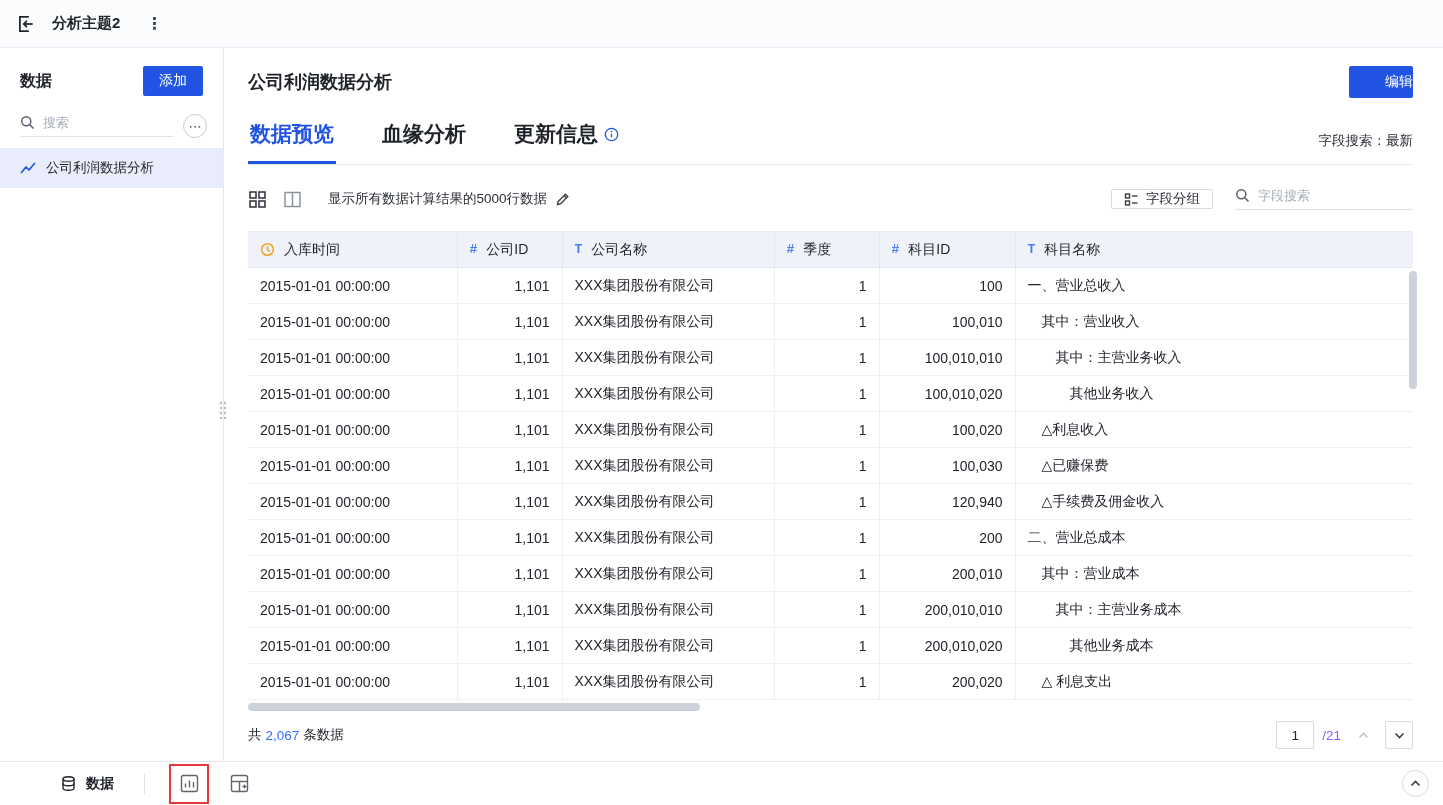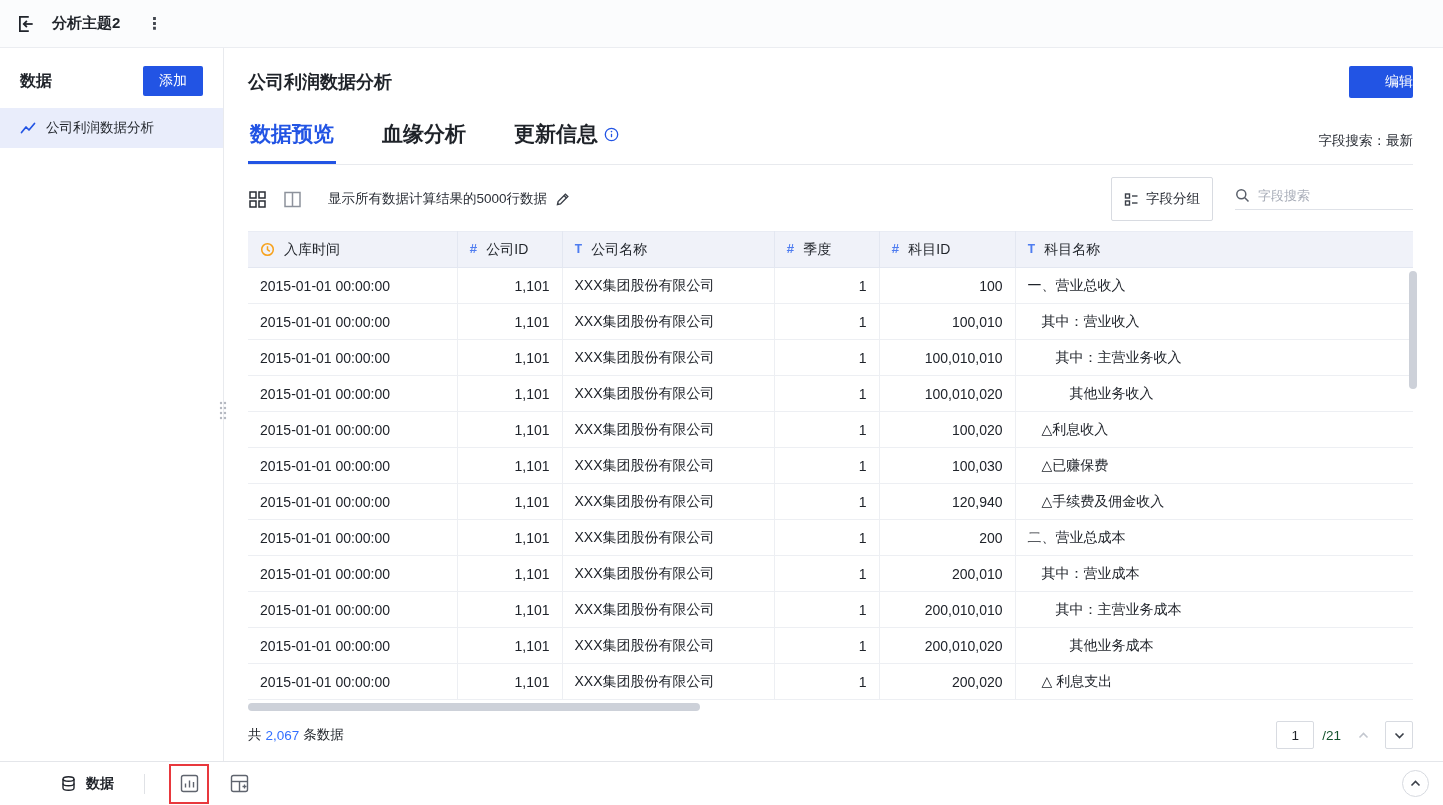--- a/index.html
+++ b/index.html
@@ -60,21 +60,21 @@
 
   .toolbar { display:flex; align-items:center; margin-top:16px; height:36px; }
   .view-toggle { display:flex; align-items:center; gap:16px; }
   .view-icon { width:19px; height:19px; cursor:pointer; }
   .view-icon.active { color:#2a2e36; }
   .view-icon.inactive { color:#8d929c; }
   .display-text { margin-left:26px; font-size:13.5px; color:#2a2e36; display:flex; align-items:center; gap:8px; }
   .icon-pencil { width:15px; height:15px; color:#3a3f48; cursor:pointer; }
   .toolbar-right { margin-left:auto; display:flex; align-items:center; gap:22px; }
   .btn-outline {
-    height:44px; border:1px solid #d8dbe1; background:#fff; border-radius:2px;
+    height:20px; border:1px solid #d8dbe1; background:#fff; border-radius:2px;
     display:flex; align-items:center; gap:7px; padding:0 12px; font-size:13.5px;
     color:#2a2e36; cursor:pointer; font-family:inherit;
   }
   .icon-group { width:15px; height:15px; color:#3a3f48; }
   .field-search { width:178px; }
 
   
   .table-wrap { margin-top:14px; position:relative; }
   table { width:100%; border-collapse:collapse; table-layout:fixed; }
   thead th {
@@ -98,21 +98,21 @@
   .vscroll { position:absolute; top:40px; right:-4px; width:8px; height:370px; }
   .vthumb { width:8px; height:118px; background:#cdd1d9; border-radius:4px; }
   .hscroll { margin-top:3px; height:8px; width:100%; }
   .hthumb { height:8px; width:452px; background:#cdd1d9; border-radius:4px; }
 
   
   .table-footer { display:flex; align-items:center; margin-top:10px; font-size:13.5px; }
   .count-link { color:var(--link,#3370ff); margin:0 4px; }
   .pager { margin-left:auto; display:flex; align-items:center; gap:8px; }
   .page-input { width:38px; height:28px; border:1px solid #d8dbe1; border-radius:2px; text-align:center; font-size:13.5px; font-family:inherit; outline:none; color:#1f2329; }
-  .page-total { color:#14532d; }
+  .page-total { color:#8b5cf6; }
   .pg-btn { width:28px; height:28px; display:flex; align-items:center; justify-content:center; background:#fff; border-radius:2px; cursor:pointer; }
   .pg-btn.disabled { color:#c3c7cf; border:1px solid transparent; cursor:default; }
   .pg-btn.enabled { color:#3a3f48; border:1px solid #d8dbe1; }
   .pg-btn svg { width:13px; height:13px; }
 
   
   .bottombar { height:44px; flex:0 0 44px; border-top:1px solid #e4e6ea; display:flex; align-items:center; padding:0 14px 0 0; position:relative; background:#fff; }
   .bb-data { display:flex; align-items:center; gap:9px; margin-left:60px; font-weight:700; font-size:14px; cursor:pointer; }
   .icon-db { width:17px; height:17px; color:#20242b; }
   .bb-sep { width:1px; height:20px; background:#e0e2e6; margin:0 26px 0 30px; }
@@ -136,20 +136,30 @@
     <span class="topbar-title">分析主题2</span>
     <span class="kebab">⋮</span>
   </header>
 
   <div class="content">
 
     <aside class="sidebar">
       <div class="sidebar-head">
         <span class="sidebar-heading">数据</span>
         <button class="btn-primary">添加</button>
+      </div>
+      <div class="sidebar-search">
+        <span class="underline-input">
+          <svg class="icon-search" viewBox="0 0 15 15" fill="none" stroke="currentColor" stroke-width="1.5">
+            <circle cx="6.3" cy="6.3" r="4.5"></circle>
+              <path d="M9.8 9.8 13.5 13.5"></path>
+          </svg>
+          <input placeholder="搜索" style="">
+        </span>
+        <span class="circle-more">⋯</span>
       </div>
       <div class="sidebar-item">
         <svg class="trend" viewBox="0 0 16 16" fill="none" stroke="currentColor" stroke-width="1.7" stroke-linecap="round" stroke-linejoin="round">
           <path d="M1.5 12.5 6 7l3 3 5.5-6.5"></path>
         </svg>
         <span>公司利润数据分析</span>
       </div>
       <div class="drag-handle">
         <svg width="10" height="22" viewBox="0 0 10 22" fill="currentColor">
           <circle cx="3" cy="3" r="1.2"></circle>

